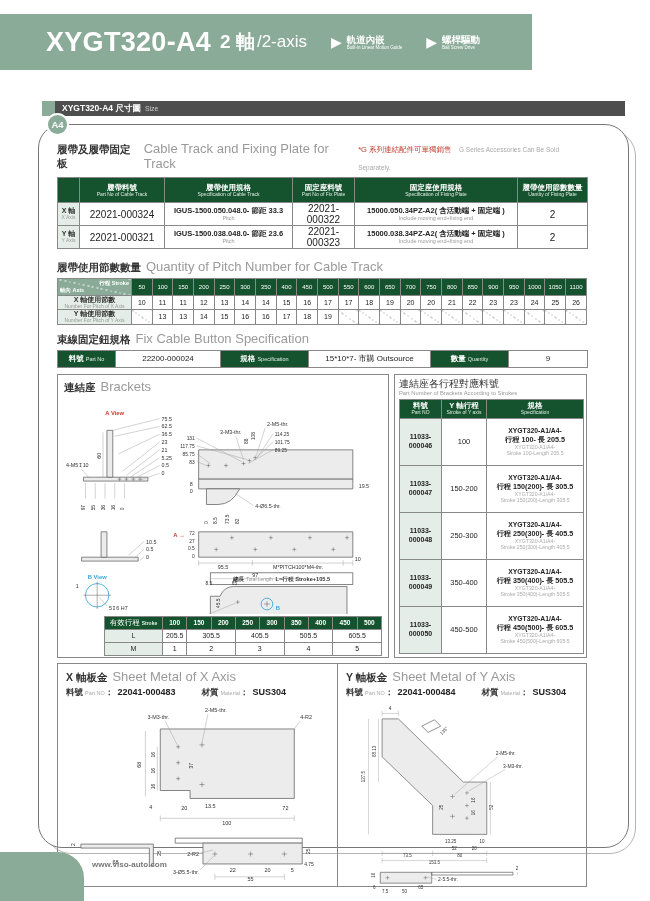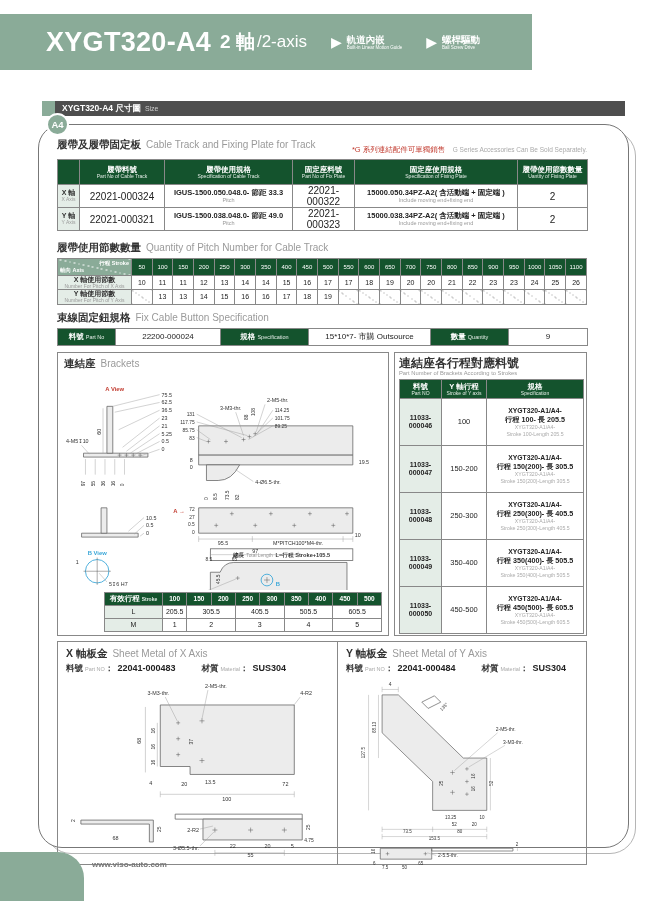--- a/index.html
+++ b/index.html
@@ -19,24 +19,24 @@
   .secbar .zh{font-size:8.5px;font-weight:bold;margin-left:7px}
   .secbar .en{font-size:7px;color:#ccc;margin-left:4px}
   
   .panel-echo{position:absolute;left:45px;top:130px;width:589px;height:722px;border:1px solid #b5b5b5;border-radius:26px}
   .panel{position:absolute;left:38px;top:124px;width:589px;height:722px;border:1.2px solid #777;border-radius:24px;background:#fff}
   .panel-in{padding:13px 0 0 18px;width:532px;position:relative}
   .a4{position:absolute;left:7px;top:-12px;width:23px;height:23px;border-radius:50%;background:#8aab98;color:#fff;font-size:9.5px;font-weight:bold;display:flex;align-items:center;justify-content:center;border:2px solid #fff;box-sizing:border-box}
   
   .st{display:flex;align-items:baseline}
   .st .zh{font-size:10.5px;font-weight:bold;color:#333}
-  .st .en{font-size:10px;color:#9a9a9a;margin-left:5px}
+  .st .en{font-size:13px;color:#9a9a9a;margin-left:5px}
   .note .red{font-size:7.5px;color:#c23b2f;font-weight:normal}
   .note .gry{font-size:6.5px;color:#aaa;margin-left:3px}
-  .row-between{display:flex;justify-content:space-between;align-items:flex-start;width:530px}
+  .row-between{display:flex;justify-content:space-between;align-items:center;width:530px}
   
   table{border-collapse:collapse;table-layout:fixed}
   td{border:.8px solid #888;text-align:center;padding:0;vertical-align:middle}
   .gh{background:#14532d;color:#fff}
   .gh .zh{font-size:7.5px;font-weight:bold;display:block;line-height:1.25}
   .gh .en{font-size:5px;color:#e3ece6;display:block;line-height:1.1}
   .gl{background:#e4ede7}
   .gl .zh{font-size:7px;font-weight:bold;display:block;line-height:1.15;color:#333}
   .gl .en{font-size:5px;color:#999;display:block;line-height:1.05}
   .t1{width:530px;margin-top:3px}
@@ -56,35 +56,35 @@
   .t3 td{height:16px}
   .t3 .lab{font-size:7.5px}
   .t3 .lab .zh{display:inline;font-weight:bold}
   .t3 .lab .en{display:inline;font-size:5.5px;color:#e3ece6}
   .t3 .val{font-size:8px}
   
   .boxes{display:flex;gap:5px;margin-top:6px;width:530px}
   .box{border:1px solid #888;box-sizing:border-box;background:#fff}
   .bx-l{width:332px;height:284px;padding:4px 4px 0 6px}
   .bx-r{width:193px;height:284px;padding:3px 4px}
-  .bx-r .tt{font-size:12px;font-weight:bold;color:#333;line-height:1.2}
+  .bx-r .tt{font-size:10px;font-weight:normal;color:#333;line-height:1.2}
   .bx-r .ts{font-size:5.8px;color:#999;line-height:1.2;margin-bottom:2px}
   .bp{width:100%}
   .bp td{font-size:7px}
   .bp .hrow td{height:18px}
   .bp .part{font-size:7px;font-weight:bold;line-height:1.2}
   .bp .stk{font-size:7.5px}
   .bp .s1{display:block;font-size:6.8px;font-weight:bold;line-height:1.25}
   .bp .s2{display:block;font-size:7.2px;font-weight:bold;line-height:1.25}
   .bp .s3,.bp .s4{display:block;font-size:5.2px;color:#aaa;line-height:1.2}
   .stroke-tbl{margin:2px 0 0 40px;width:278px}
   .stroke-tbl td{height:12px;font-size:7px}
   .stroke-tbl .gh td{font-size:6.5px;font-weight:bold}
   .stroke-tbl .ghl{font-size:6.5px}
-  .stroke-tbl .ghl .zh{display:inline;font-weight:bold}
+  .stroke-tbl .ghl .zh{display:inline;font-weight:normal}
   .stroke-tbl .ghl .en{display:inline;font-size:5px;color:#e3ece6}
   
   .bottom{display:flex;margin-top:5px;border:1px solid #888;width:530px;height:224px;box-sizing:border-box}
   .bm{padding:5px 0 0 8px;box-sizing:border-box}
   .bm-l{width:280px;border-right:1px solid #888}
   .bm-r{width:248px}
   .pl{margin-top:2px;font-size:8px;display:flex;align-items:baseline}
   .pl .lab{font-weight:bold;font-size:8.5px;color:#333}
   .pl .en{font-size:5.5px;color:#aaa;margin-left:2px}
   .pl .val{font-weight:bold;font-size:9px;margin-left:4px;color:#222}
@@ -202,21 +202,21 @@
             </td>
         <td class="val">2</td>
       </tr>
       <tr>
         <td class="gl">
               <span class="zh">Y 軸</span>
               <span class="en">Y Axis</span>
             </td>
         <td class="val">22021-000321</td>
         <td>
-              <span class="spec">IGUS-1500.038.048.0- 節距 49.0</span>
+              <span class="spec">IGUS-1500.038.048.0- 節距 23.6</span>
               <span class="sub">Pitch</span>
             </td>
         <td class="val">22021-000323</td>
         <td>
               <span class="spec">15000.038.34PZ-A2( 含活動端 + 固定端 )</span>
               <span class="sub">Include moving end+fixing end</span>
             </td>
         <td class="val">2</td>
       </tr>
     </tbody>

